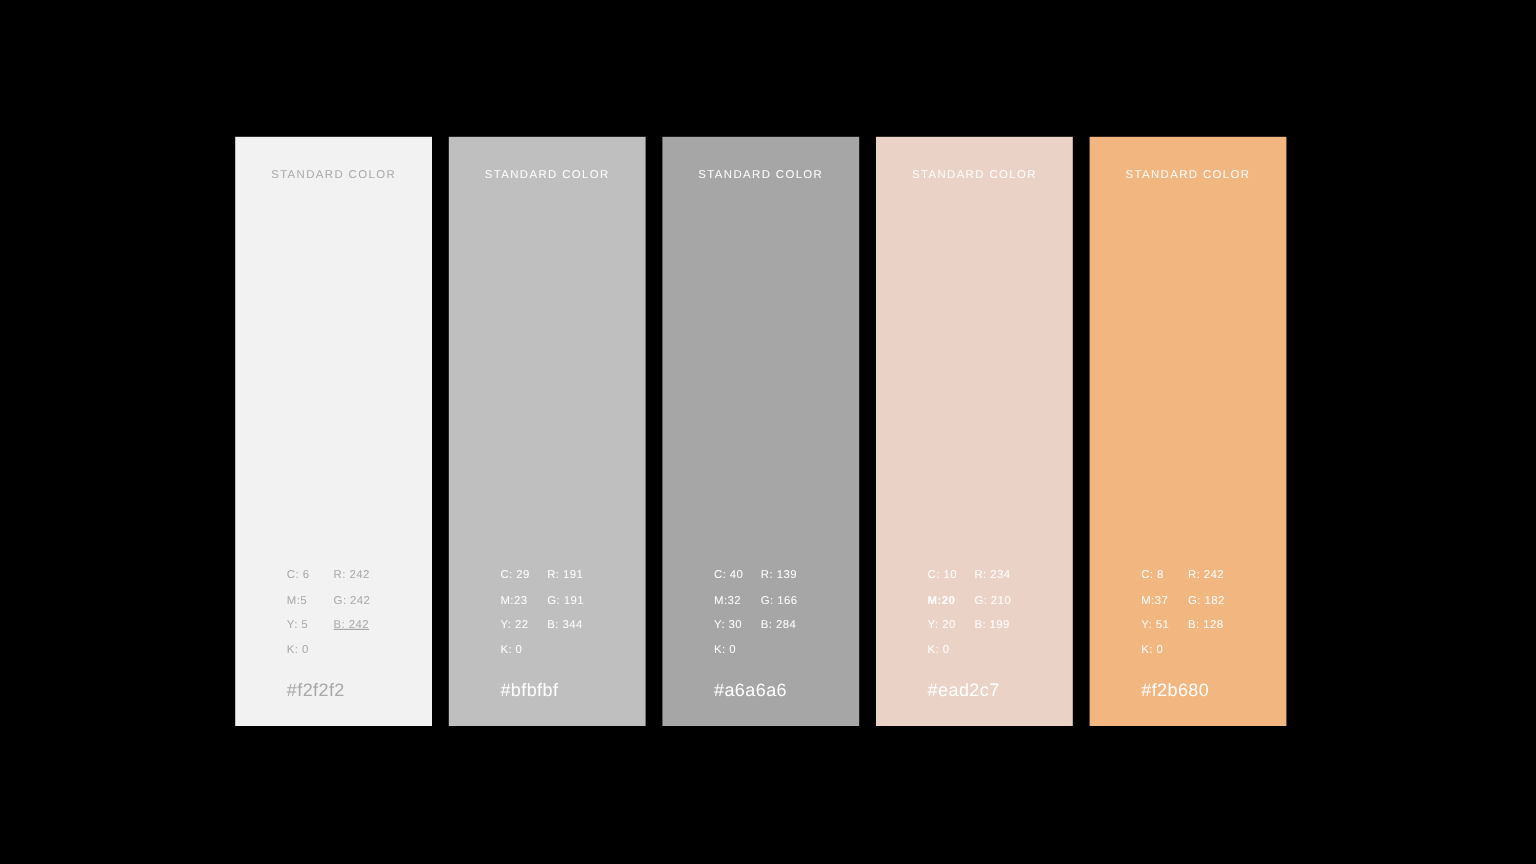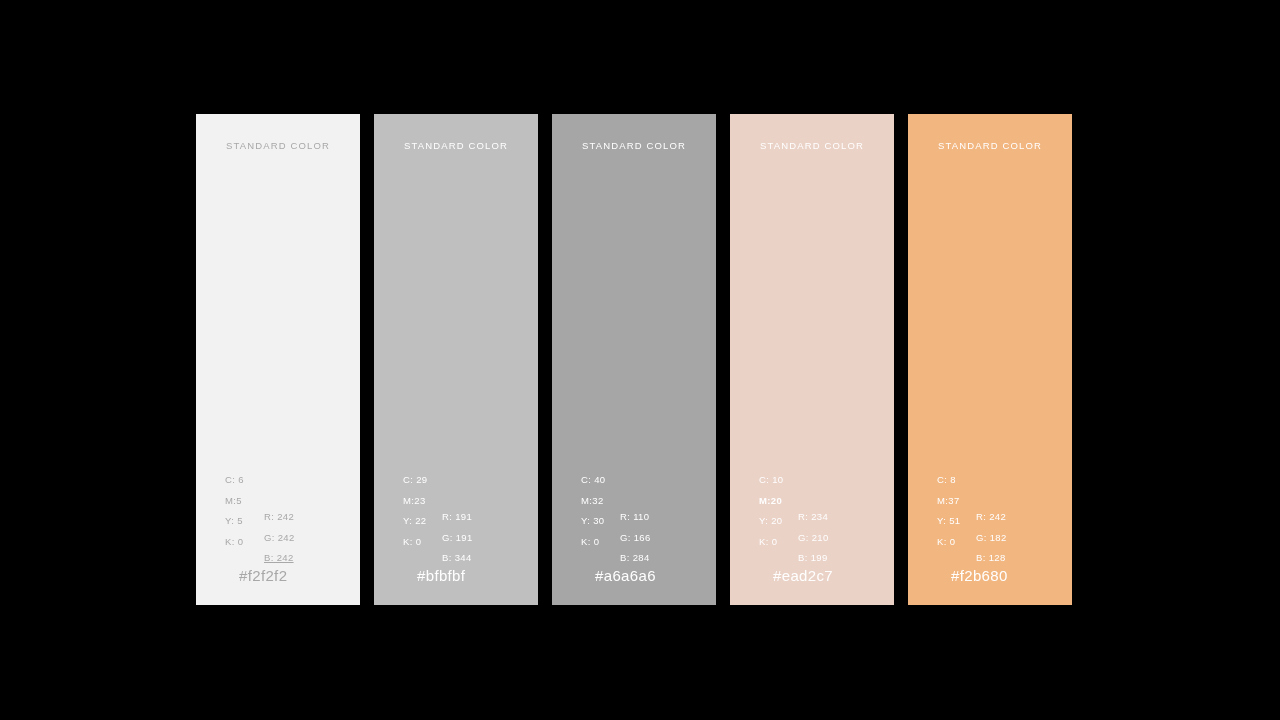--- a/index.html
+++ b/index.html
@@ -34,42 +34,41 @@
     left: 0;
     width: 100%;
     text-align: center;
     font-size: 9.5px;
     letter-spacing: 1.15px;
     font-weight: 400;
     white-space: nowrap;
   }
   .swatch-values {
     position: absolute;
-    left: 29px;
+    left: 43px;
     top: 360px;
     width: 118px;
     text-align: right;
   }
   .value-row {
     height: 20.6px;
     position: relative;
     font-size: 9.5px;
     letter-spacing: 0.35px;
     white-space: nowrap;
   }
   .value-cmyk {
     position: absolute;
     left: 0;
     top: 0;
   }
   .value-rgb {
     position: absolute;
     left: 39px;
     top: 0;
-    margin-top: 37px;
   }
   .swatch-hex {
     position: absolute;
     left: 43px;
     top: 453px;
     font-size: 15px;
     letter-spacing: 0.35px;
     white-space: nowrap;
   }
 </style>
@@ -119,21 +118,21 @@
           <span class="value-rgb" style="color: rgb(255, 255, 255);"></span>
         </div>
       </div>
       <div class="swatch-hex" style="color: rgb(255, 255, 255);">#bfbfbf</div>
     </div>
     <div class="swatch-card" style="background: rgb(166, 166, 166);">
       <div class="swatch-title" style="color: rgb(255, 255, 255);">STANDARD COLOR</div>
       <div class="swatch-values">
         <div class="value-row">
           <span class="value-cmyk" style="color: rgb(255, 255, 255);">C: 40</span>
-          <span class="value-rgb" style="color: rgb(255, 255, 255);">R: 110</span>
+          <span class="value-rgb" style="color: rgb(255, 255, 255);">R: 139</span>
         </div>
         <div class="value-row">
           <span class="value-cmyk" style="color: rgb(255, 255, 255);">M:32</span>
           <span class="value-rgb" style="color: rgb(255, 255, 255);">G: 166</span>
         </div>
         <div class="value-row">
           <span class="value-cmyk" style="color: rgb(255, 255, 255);">Y: 30</span>
           <span class="value-rgb" style="color: rgb(255, 255, 255);">B: 284</span>
         </div>
         <div class="value-row">

